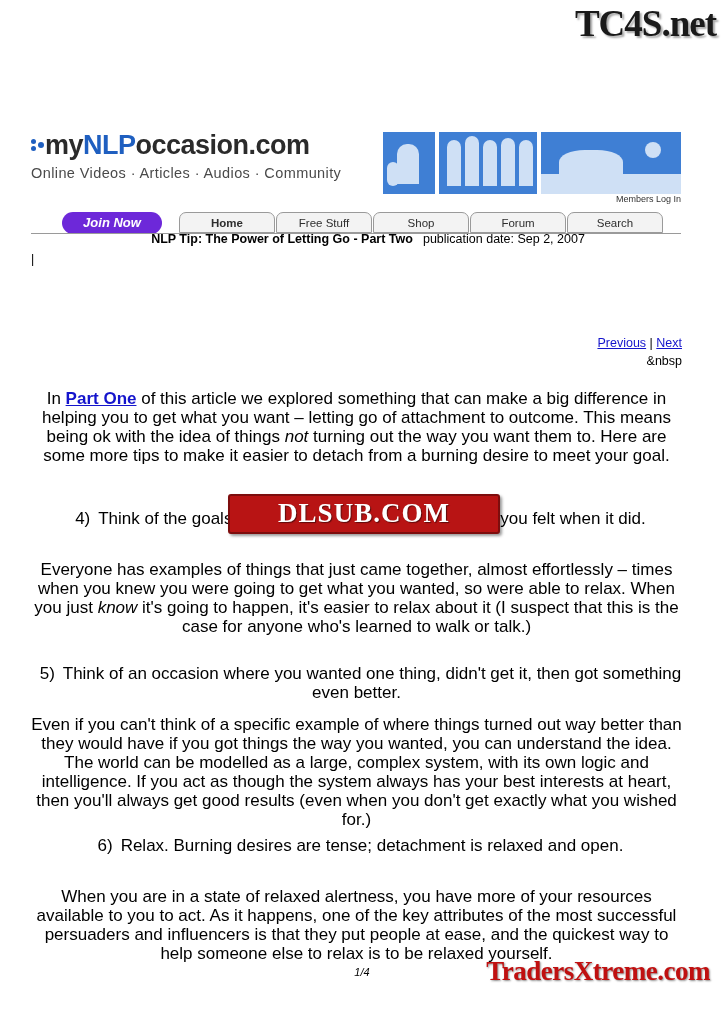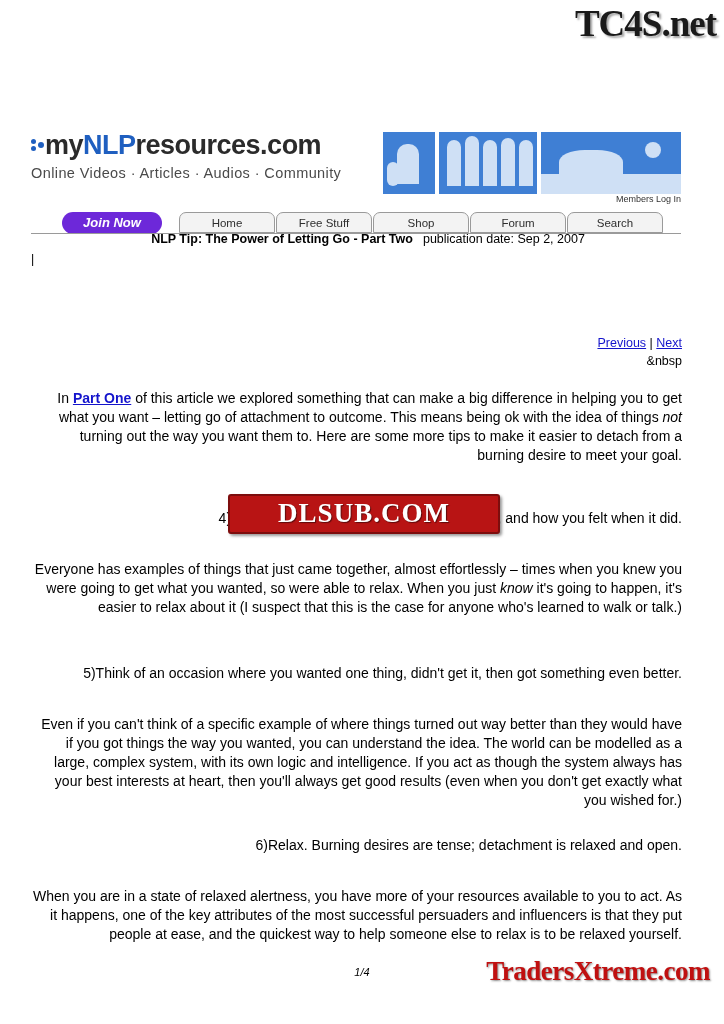--- a/index.html
+++ b/index.html
@@ -214,23 +214,23 @@
     right: 42px;
     top: 354px;
     font-size: 12.5px;
   }
 
   
   .para {
     position: absolute;
     left: 31px;
     width: 651px;
-    font-size: 14px;
+    font-size: 17px;
     line-height: 19px;
-    text-align: right;
+    text-align: center;
   }
   .para a {
     color: #1414cc;
     text-decoration: underline;
     font-weight: bold;
   }
   .num {
     display: inline-block;
     width: 31px;
   }
@@ -283,21 +283,21 @@
 <body>
 
 <div class="page">
 
   <div class="tc4s">TC4S.net</div>
 
   <div class="banner">
 
     <div class="logo-block">
       <div class="logo-line1">
-        <span class="logo-dots"><i></i><i></i><i></i></span><span>my</span><span class="blue">NLP</span><span>resources.com</span>
+        <span class="logo-dots"><i></i><i></i><i></i></span><span>my</span><span class="blue">NLP</span><span>occasion.com</span>
       </div>
       <div class="logo-line2">Online Videos · Articles · Audios · Community</div>
     </div>
 
     <div class="photo-strip">
       <div class="photo p1">
         <span class="ph-shape s1"></span>
           <span class="ph-shape s2"></span>
       </div>
       <div class="photo p2">
@@ -311,21 +311,21 @@
         <span class="ph-shape land"></span>
           <span class="ph-shape hill"></span>
           <span class="ph-shape sun"></span>
       </div>
     </div>
 
     <div class="members">Members Log In</div>
 
     <div class="navbar">
       <div class="joinnow">Join Now</div>
-      <div class="tab" style="left:148px; width:96px;">Home</div>
+      <div class="tab" style="left:148px; width:96px;font-weight:bold;">Home</div>
       <div class="tab" style="left:245px; width:96px;">Free Stuff</div>
       <div class="tab" style="left:342px; width:96px;">Shop</div>
       <div class="tab" style="left:439px; width:96px;">Forum</div>
       <div class="tab" style="left:536px; width:96px;">Search</div>
     </div>
     <div class="navline"></div>
   </div>
 
   <div class="article-head">
     <span class="title">NLP Tip: The Power of Letting Go - Part Two</span><span class="pubdate">publication date: Sep 2, 2007</span>

